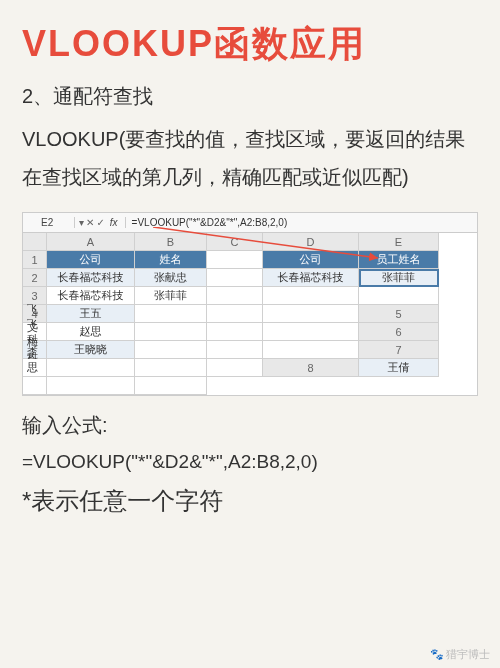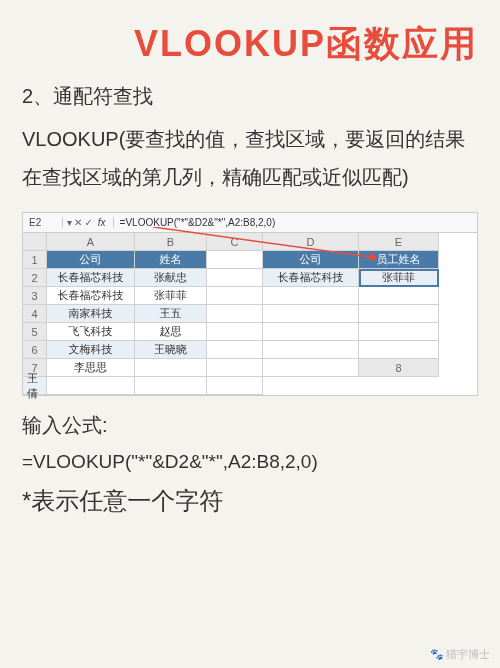--- a/index.html
+++ b/index.html
@@ -11,21 +11,21 @@
       padding: 20px 22px;
       position: relative;
       overflow: hidden;
     }
     .title {
       color: #e74c3c;
       font-size: 36px;
       font-weight: bold;
       letter-spacing: 2px;
       margin-bottom: 14px;
-      text-align: right;
+      text-align: left;
     }
     .subtitle {
       color: #333;
       font-size: 20px;
       margin-bottom: 10px;
     }
     .description {
       color: #333;
       font-size: 20px;
       line-height: 1.9;
@@ -43,20 +43,21 @@
       border-bottom: 1px solid #ccc;
       height: 20px;
       background: #f8f8f8;
     }
     .cell-ref {
       width: 40px;
       padding: 0 6px;
       border-right: 1px solid #ccc;
       font-size: 10px;
       color: #444;
+      margin-left: 12px;
     }
     .fx-controls {
       display: flex;
       align-items: center;
       padding: 0 4px;
       gap: 2px;
       font-size: 10px;
       color: #666;
       border-right: 1px solid #ccc;
     }
@@ -183,21 +184,20 @@
     <div class="light-row selected-cell">张菲菲</div>
 
     <div class="row-header">3</div>
     <div>长春福芯科技</div>
     <div>张菲菲</div>
     <div></div>
     <div></div>
     <div></div>
 
     <div class="row-header">4</div>
-    <div class="light-row">南家科技</div>
     <div class="light-row">王五</div>
     <div></div>
     <div></div>
     <div></div>
 
     <div class="row-header">5</div>
     <div>飞飞科技</div>
     <div>赵思</div>
     <div></div>
     <div></div>

